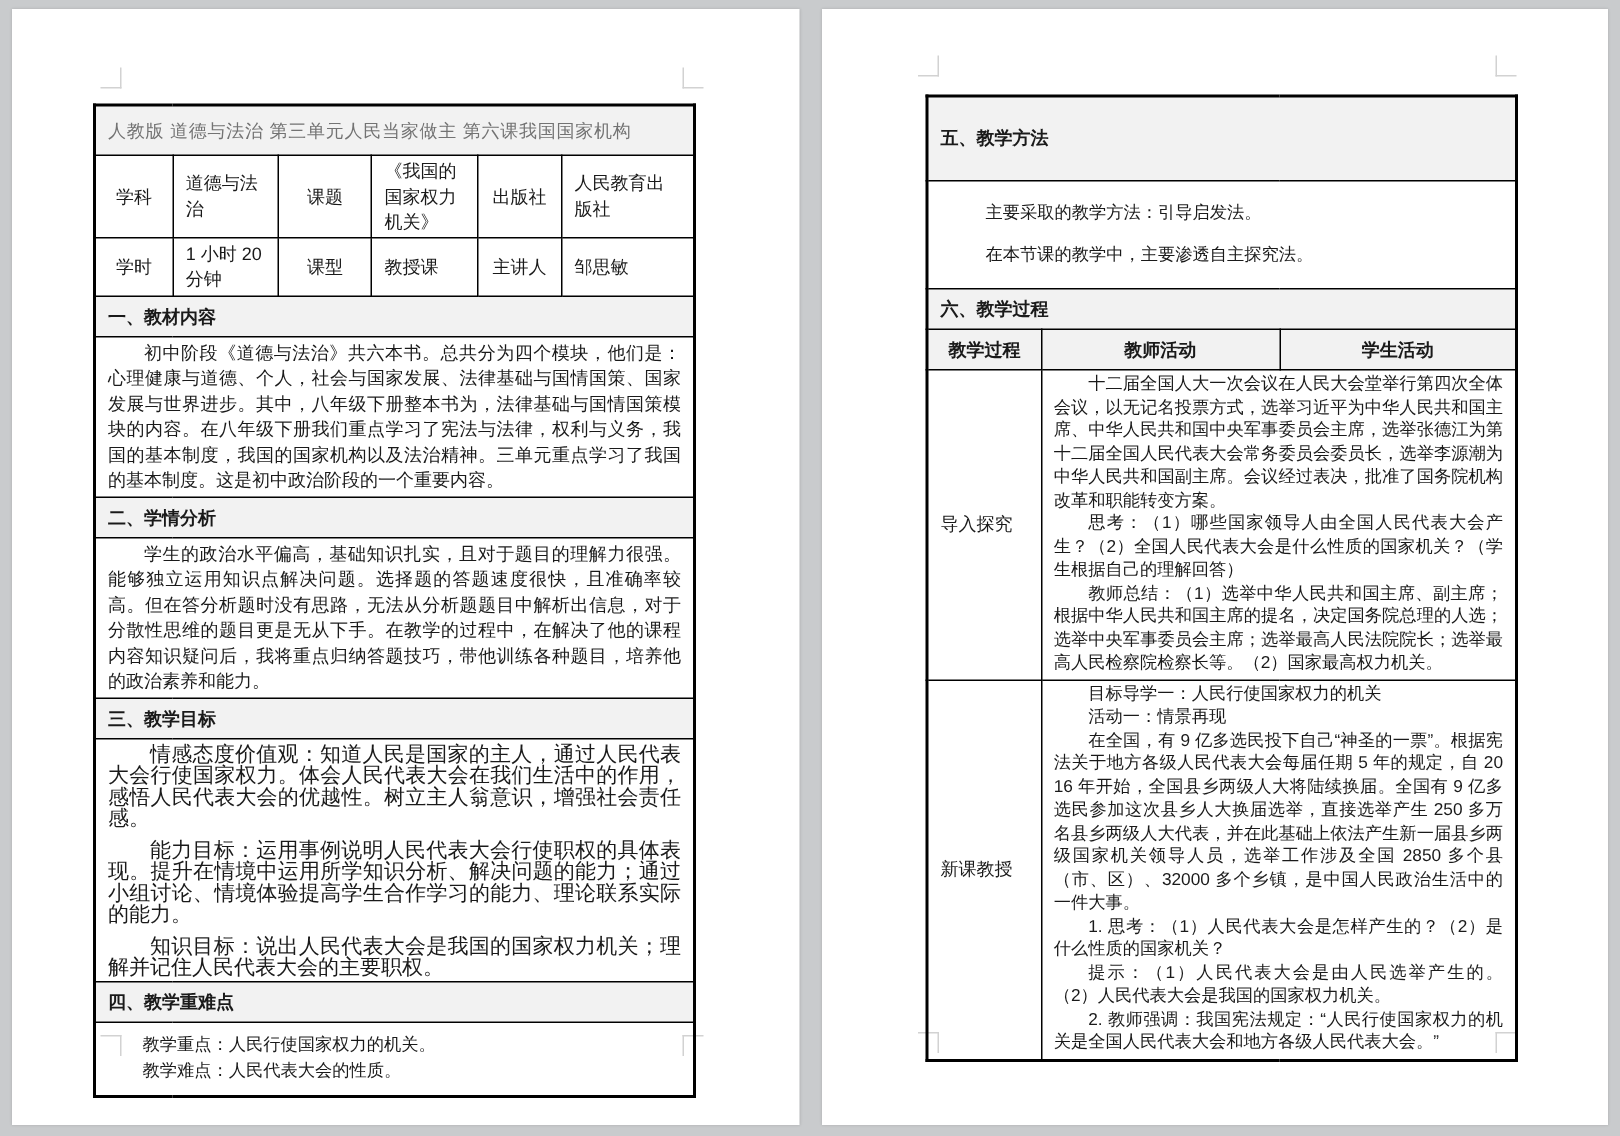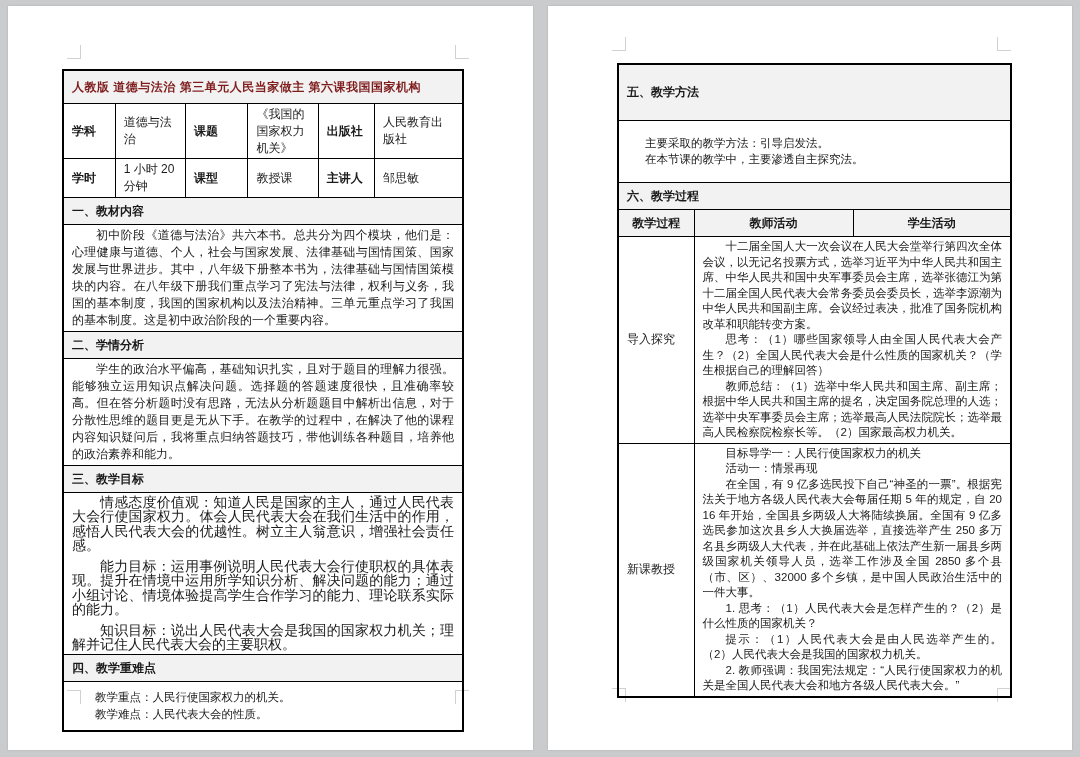--- a/index.html
+++ b/index.html
@@ -24,35 +24,35 @@
   .mark.br{border-left:1px solid #d2d2d2;border-top:1px solid #d2d2d2;}
 
   table.doc{border-collapse:collapse;table-layout:fixed;}
   table.doc{border:2px solid #000;}
   table.doc td{border:1px solid #000;padding:2px 8px;vertical-align:middle;
     font-size:12px;line-height:1.4;word-break:break-all;}
   .t1{position:absolute;left:54px;top:63px;width:402px;}
   .t2{position:absolute;left:69px;top:57px;width:395px;padding-left:32px;}
 
   .title-cell{
-    background:#f2f2f2;font-weight:bold;font-size:13.5px;
-    color:#7f1d1d;text-align:left;height:28px;letter-spacing:0.5px;
+    background:#f2f2f2;font-weight:normal;font-size:13.5px;
+    color:#737373;text-align:left;height:28px;letter-spacing:0.5px;
   }
   .sec-head{background:#f2f2f2;font-weight:bold;font-size:12px;height:22px;margin-top:28px;}
-  .lbl{font-weight:bold;}
+  .lbl{font-weight:normal;text-align:center;}
   .content{vertical-align:top;text-align:justify;}
   .content p{margin:0;text-indent:2em;}
   .c12 p{font-size:12px;line-height:17px;}
   .c11 p{font-size:14px;line-height:14.5px;margin-bottom:6px;}
   .c11 p:last-child{margin-bottom:0;}
   .pts p{font-size:11.5px;line-height:17px;}
 
   .method-head{background:#f2f2f2;font-weight:bold;height:51px;}
   .method-body{height:57px;}
-  .method-body p{margin:0;font-size:11.5px;line-height:15.5px;padding-left:18px;text-indent:0;}
+  .method-body p{margin:12px;font-size:11.5px;line-height:15.5px;padding-left:18px;text-indent:0;}
   .col-head{background:#f2f2f2;font-weight:bold;text-align:center;height:22px;font-size:12px;margin-top:47px;}
   .stage{font-weight:normal;text-align:left;font-size:12px;padding-left:6px;margin-top:41px;}
   .teach{vertical-align:top;text-align:justify;}
   .teach p{margin:0;font-size:11.5px;line-height:15.5px;text-indent:2em;}
 </style>
 </head>
 <body>
 
 <div class="page" id="page1">
   <div class="mark tl" style="left:59px;top:39px;"></div>

